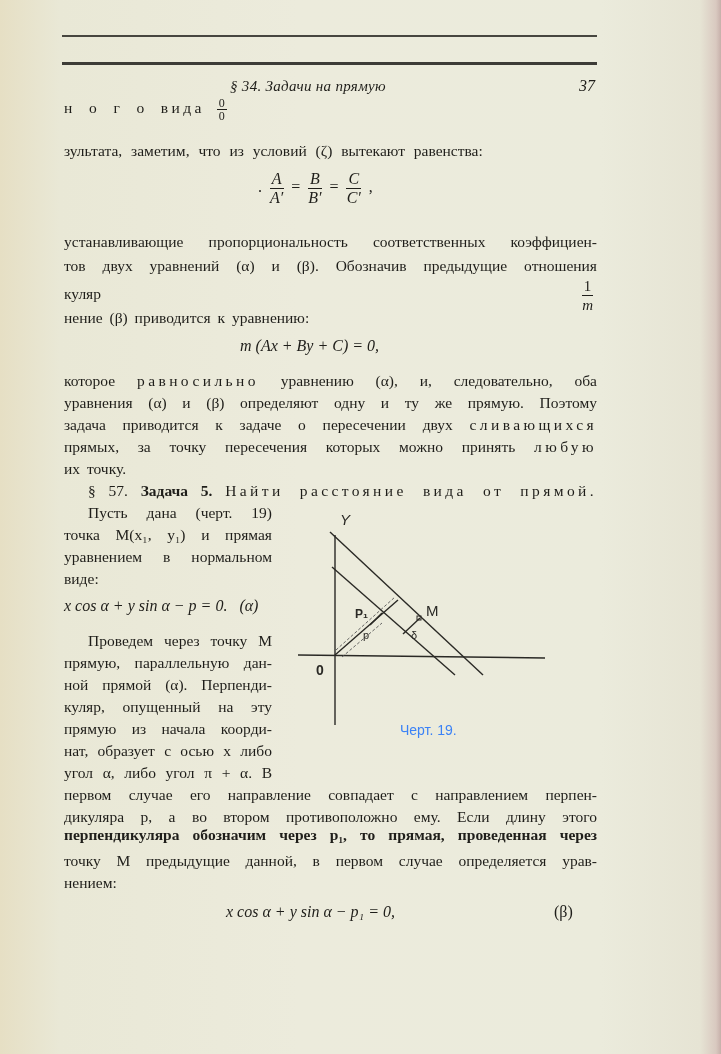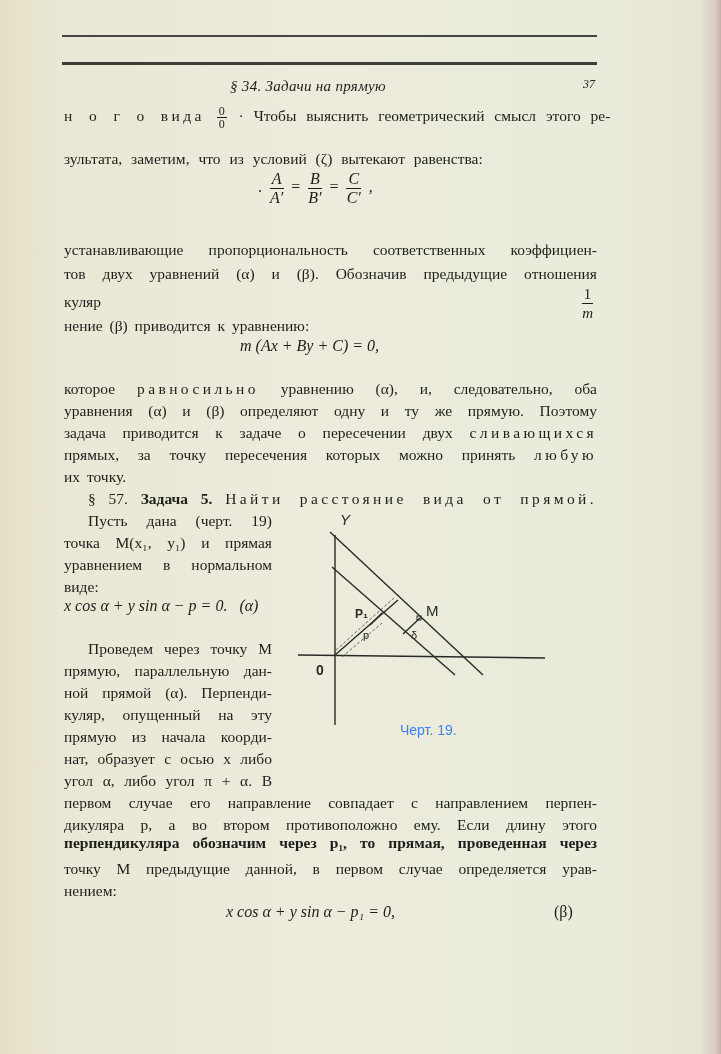--- a/index.html
+++ b/index.html
@@ -10,23 +10,23 @@
     color: #1f1e1a;
   }
   .rule { position: absolute; left: 62px; width: 535px; background: #2a2925; }
   .rule.top { top: 35px; height: 1.5px; opacity: .85; }
   .rule.bot { top: 62px; height: 3px; opacity: .9; }
   .run-head {
     position: absolute; top: 40px; left: 62px; width: 535px; height: 20px;
     font-style: italic; font-size: 15px; margin-top: 36px;
   }
   .run-head .title { position: absolute; left: 168px; top: 2px; letter-spacing: .3px; }
-  .run-head .pnum { position: absolute; right: 2px; top: 1px; font-size: 12px; }
+  .run-head .pnum { position: absolute; right: 2px; top: 1px; font-size: 16px; }
 
-  .line { position: absolute; left: 64px; width: 533px; font-size: 15.5px; line-height: 20px; white-space: nowrap; word-spacing: 3px; text-align: justify; text-align-last: justify; margin-top: 8px; }
+  .line { position: absolute; left: 64px; width: 533px; font-size: 15.5px; line-height: 20px; white-space: nowrap; word-spacing: 3px; text-align: justify; text-align-last: justify; }
   .line.short { text-align-last: left; }
   .line.ind { left: 88px; width: 509px; }
   .narrow { width: 208px; }
   .narrow.ind { width: 184px; }
   .sp { letter-spacing: 3.4px; }
   b { font-weight: bold; }
 
   .formula { position: absolute; font-size: 16px; font-style: italic; white-space: nowrap; }
   .frac { display: inline-flex; flex-direction: column; align-items: center; vertical-align: middle; line-height: 18px; margin: 0 2px; }
   .frac .num { border-bottom: 1px solid #1f1e1a; padding: 0 2px; }
@@ -44,21 +44,20 @@
   <span class="pnum">37</span>
 </div>
 <div class="rule bot"></div>
 
 <div class="line short" style="top:97px; word-spacing:6px;">
   <span class="sp">н о г о вида</span>
   <span class="frac" style="font-size:12px;line-height:12px;">
     <span class="num">0</span>
     <span class="den">0</span>
   </span>
-  <span>· Чтобы выяснить геометрический смысл этого ре-</span>
 </div>
 <div class="line short" style="top:141px; word-spacing:5px;">зультата, заметим, что из условий (ζ) вытекают равенства:</div>
 
 <div class="formula" style="left:258px; top:170px;">
   <span style="font-style:normal;">. </span>
   <span class="frac">
       <span class="num">A</span>
       <span class="den">A′</span>
     </span>
   <span style="font-style:normal;">=</span>

